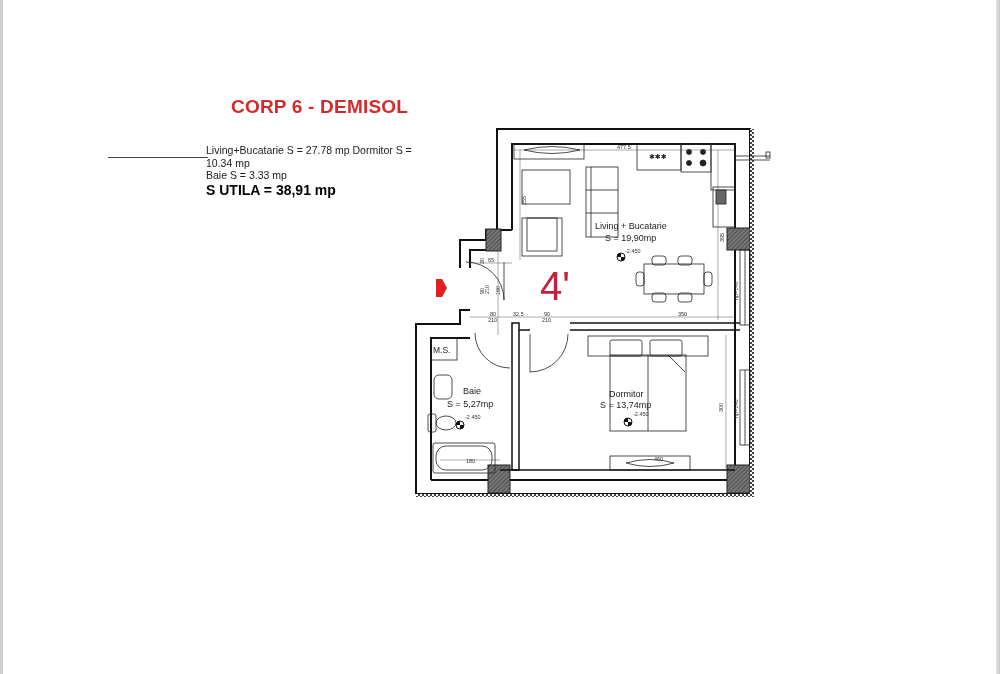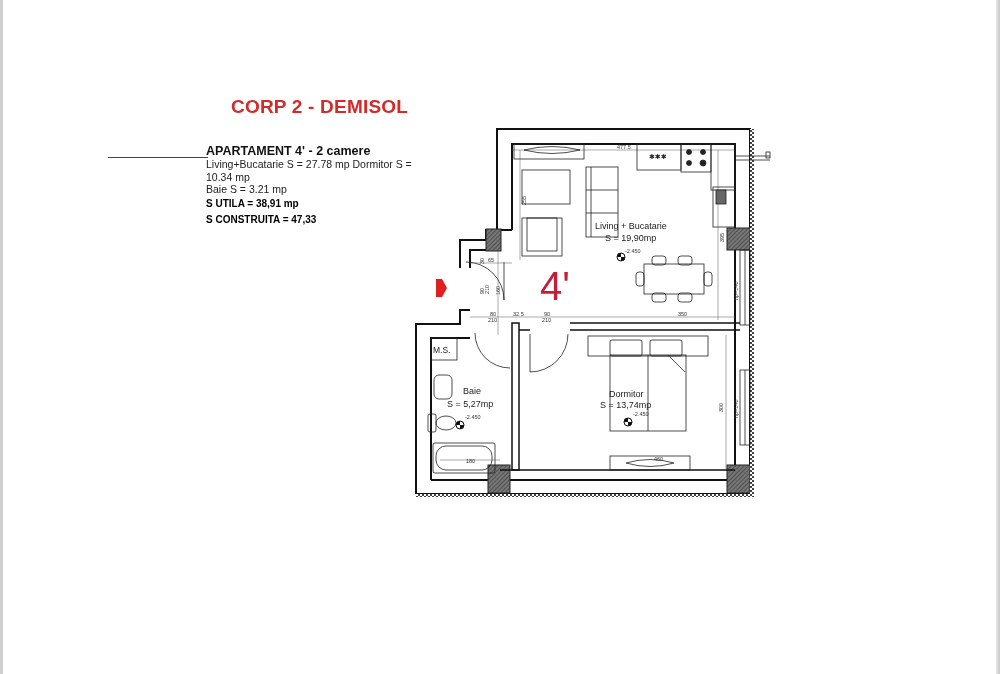--- a/index.html
+++ b/index.html
@@ -10,42 +10,40 @@
   }
   .page-edge-left { position: absolute; left: 0; top: 0; width: 3px; height: 674px; background: #cfcfcf; }
   .page-edge-right { position: absolute; right: 0; top: 0; width: 4px; height: 674px; background: linear-gradient(to right, #e6e6e6, #c8c8c8); }
   .title {
     position: absolute; left: 231px; top: 96px;
     color: #d42a2a; font-weight: bold; font-size: 19px; letter-spacing: 0.2px;
   }
   .info { position: absolute; left: 206px; top: 144px; color: #111; }
   .info .apt { font-weight: bold; font-size: 12.5px; line-height: 14px; }
   .info .line { font-size: 10.5px; line-height: 12.5px; color: #222; }
-  .info .big { font-weight: bold; font-size: 10px; line-height: 16px; color: #000; }
+  .info .big { font-weight: bold; font-size: 14px; line-height: 16px; color: #000; }
   .leader { position: absolute; left: 108px; top: 157px; width: 100px; height: 1px; background: #444; }
   svg.plan { position: absolute; left: 0; top: 0; }
   .txt { font-family: "Liberation Sans", sans-serif; fill: #222; }
   .dim { font-family: "Liberation Sans", sans-serif; fill: #333; font-size: 5.5px; }
 </style>
 </head>
 <body>
 
 <div class="page-edge-left"></div>
 <div class="page-edge-right"></div>
 
-<div class="title">CORP 2 - DEMISOL</div>
+<div class="title">CORP 6 - DEMISOL</div>
 
 <div class="leader"></div>
 <div class="info">
-  <div class="apt">APARTAMENT 4' - 2 camere</div>
   <div class="line">Living+Bucatarie S = 27.78 mp Dormitor S =</div>
   <div class="line">10.34 mp</div>
-  <div class="line">Baie  S = 3.21 mp</div>
+  <div class="line">Baie  S = 3.33 mp</div>
   <div class="big">S UTILA = 38,91 mp</div>
-  <div class="big">S CONSTRUITA = 47,33</div>
 </div>
 
 <svg class="plan" width="1000" height="674" viewBox="0 0 1000 674">
   <defs>
     <pattern id="hatch" width="3" height="3" patternUnits="userSpaceOnUse" patternTransform="rotate(45)">
       <rect width="3" height="3" fill="#777"></rect>
       <line x1="0" y1="0" x2="0" y2="3" stroke="#333" stroke-width="1.2"></line>
     </pattern>
     <pattern id="brick" width="4" height="4" patternUnits="userSpaceOnUse">
       <rect width="4" height="4" fill="#fff"></rect>

